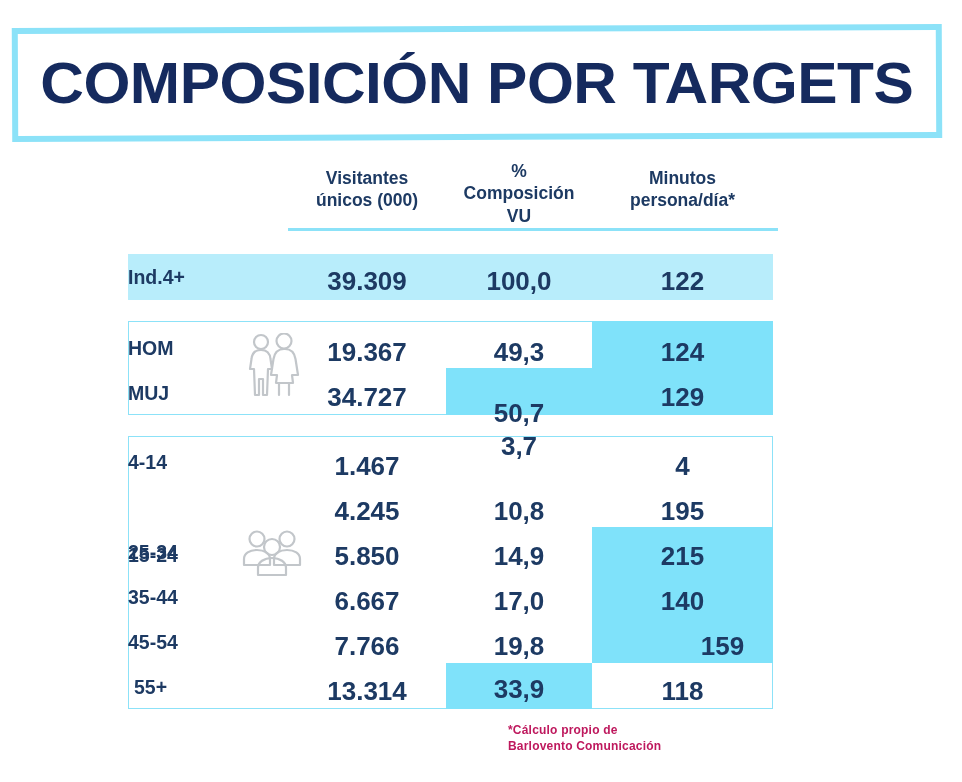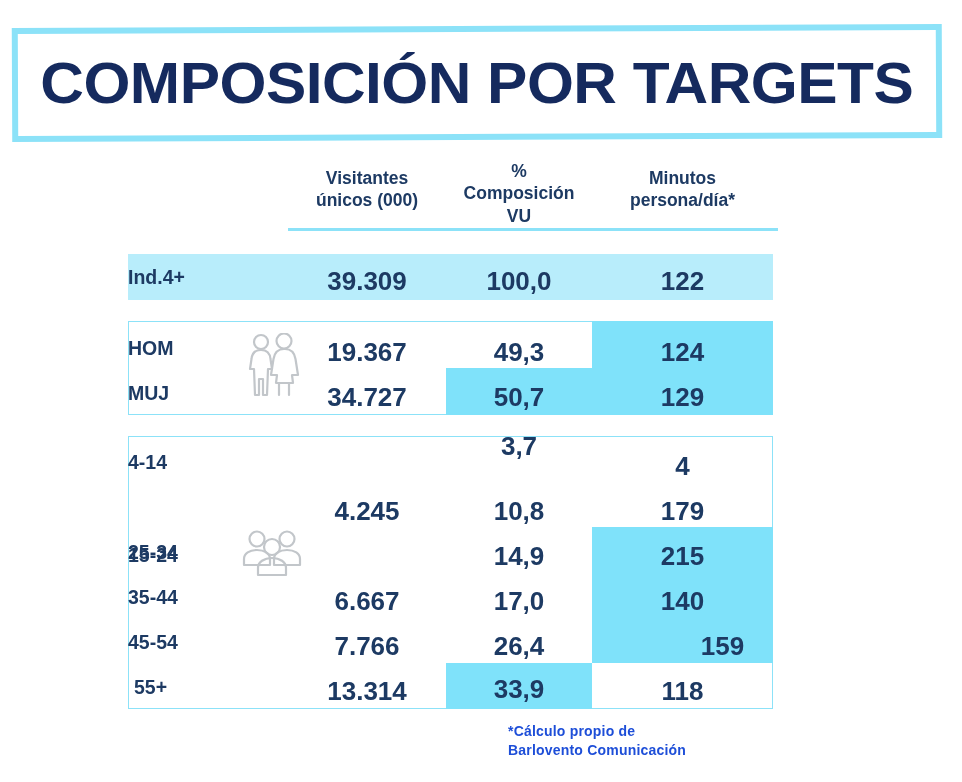--- a/index.html
+++ b/index.html
@@ -141,24 +141,24 @@
     justify-content: center;
   }
   .icon-couple { left: 236px; top: 331px; width: 72px; height: 74px; }
   .icon-group  { left: 236px; top: 524px; width: 72px; height: 56px; }
 
   
   .footnote {
     position: absolute;
     left: 508px;
     top: 722px;
-    font-size: 14px;
+    font-size: 12px;
     font-weight: 700;
     line-height: 1.35;
-    color: #1d4ed8;
+    color: #be185d;
     letter-spacing: 0.2px;
   }
 </style>
 </head>
 <body>
 
 <div class="title-frame">
   <div class="title-frame-inner">
     <div class="title-text">COMPOSICIÓN POR TARGETS</div>
   </div>
@@ -201,59 +201,61 @@
     </svg>
   </div>
 
   <div class="cell lbl col-label" style="top:339px;">HOM</div>
   <div class="cell col-vu" style="top:339px;">19.367</div>
   <div class="cell col-pct" style="top:339px;">49,3</div>
   <div class="cell col-min" style="top:339px;">124</div>
 
   <div class="cell lbl col-label" style="top:384px;">MUJ</div>
   <div class="cell col-vu" style="top:384px;">34.727</div>
-  <div class="cell col-pct" style="top:384px;">50,7</div>
+  <div class="cell col-pct" style="top:400px;">50,7</div>
   <div class="cell col-min" style="top:384px;">129</div>
 
   <div class="block block-age"></div>
   <div class="hl hl-age-min"></div>
   <div class="hl hl-age-pct"></div>
 
   <div class="icon-wrap icon-group">
     <svg width="62" height="50" viewBox="0 0 62 50" fill="none" stroke="#c2c6ca" stroke-width="2.2" stroke-linecap="round" stroke-linejoin="round">
       <circle cx="16" cy="12" r="7.5"></circle>
       <path d="M3 38v-6c0-5.5 5.5-9 13-9s13 3.5 13 9v6z"></path>
       <circle cx="46" cy="12" r="7.5"></circle>
       <path d="M33 38v-6c0-5.5 5.5-9 13-9s13 3.5 13 9v6z"></path>
       <circle cx="31" cy="20" r="8"></circle>
       <path d="M17 48v-7c0-6 6-10 14-10s14 4 14 10v7z"></path>
     </svg>
   </div>
 
   <div class="cell lbl col-label" style="top:453px;">4-14</div>
+  <div class="cell col-vu" style="top:453px;">1.467</div>
   <div class="cell col-pct" style="top:433px;">3,7</div>
   <div class="cell col-min" style="top:453px;">4</div>
 
   <div class="cell lbl col-label" style="top:498px;margin-top:48px;">15-24</div>
   <div class="cell col-vu" style="top:498px;">4.245</div>
   <div class="cell col-pct" style="top:498px;">10,8</div>
-  <div class="cell col-min" style="top:498px;">179</div>
+  <div class="cell col-min" style="top:498px;">195</div>
 
   <div class="cell lbl col-label" style="top:543px;">25-34</div>
+  <div class="cell col-vu" style="top:543px;">5.850</div>
   <div class="cell col-pct" style="top:543px;">14,9</div>
   <div class="cell col-min" style="top:543px;">215</div>
 
   <div class="cell lbl col-label" style="top:588px;">35-44</div>
   <div class="cell col-vu" style="top:588px;">6.667</div>
   <div class="cell col-pct" style="top:588px;">17,0</div>
   <div class="cell col-min" style="top:588px;">140</div>
 
   <div class="cell lbl col-label" style="top:633px;">45-54</div>
   <div class="cell col-vu" style="top:633px;">7.766</div>
-  <div class="cell col-pct" style="top:633px;">26,4</div>
+  <div class="cell col-pct" style="top:633px;">19,8</div>
   <div class="cell col-min" style="top:633px;margin-left:40px;">159</div>
 
   <div class="cell lbl col-label" style="top:678px; left:134px;">55+</div>
   <div class="cell col-vu" style="top:678px;">13.314</div>
   <div class="cell col-pct" style="top:676px;text-align:center;">33,9</div>
   <div class="cell col-min" style="top:678px;">118</div>
 
 </div>
 
 <div class="footnote">

